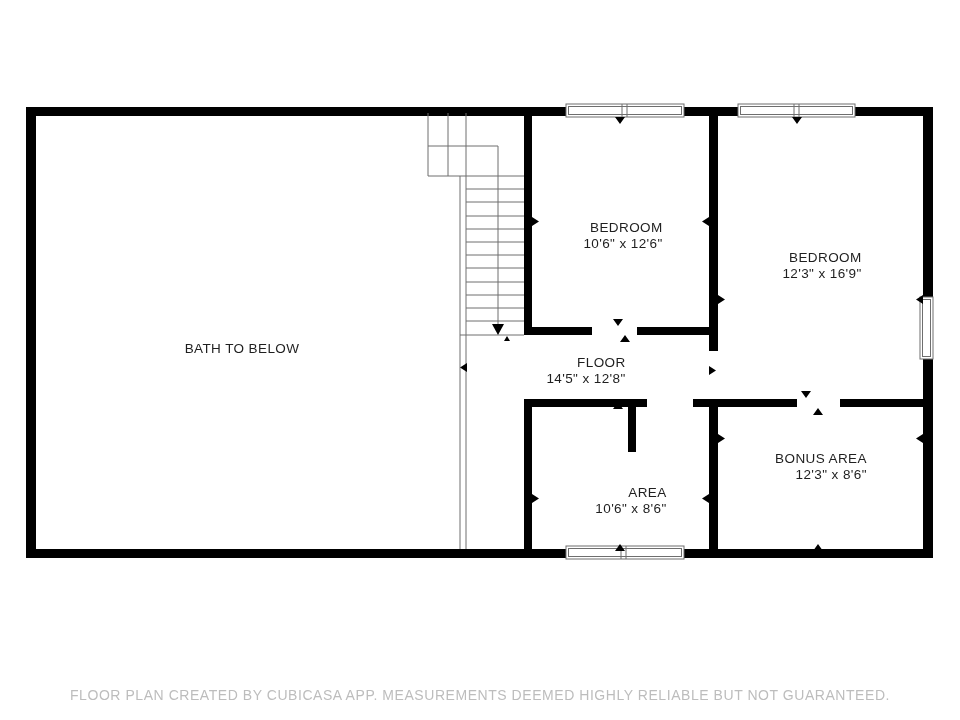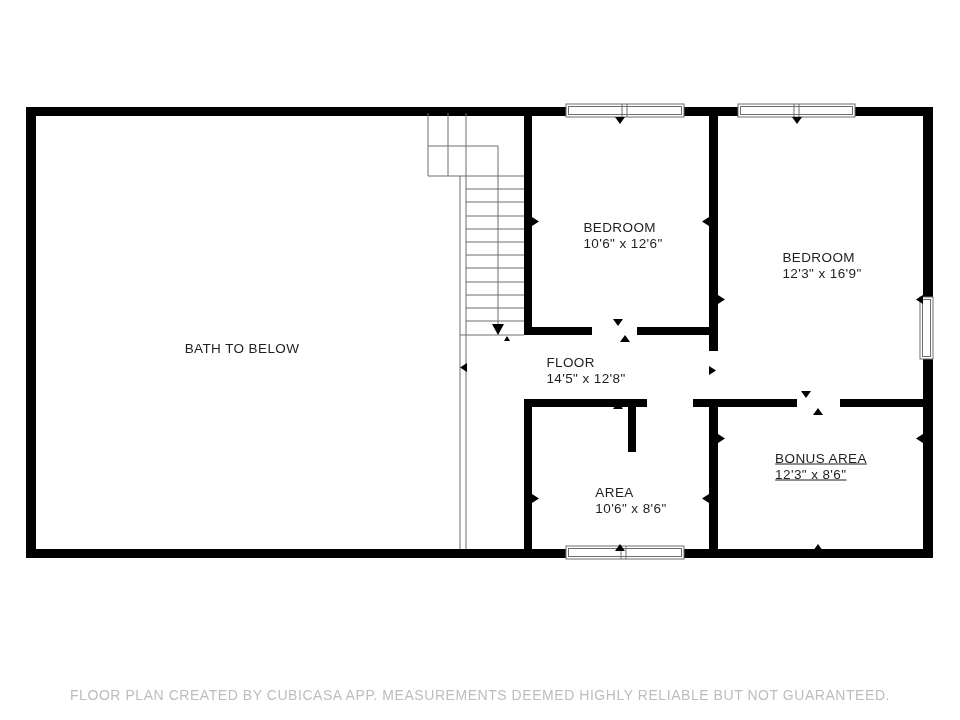--- a/index.html
+++ b/index.html
@@ -3,21 +3,21 @@
 <meta charset="utf-8">
 <style>
   html,body{margin:0;padding:0;}
   body{
     width:960px;height:720px;background:#ffffff;position:relative;overflow:hidden;
     font-family:"Liberation Sans", sans-serif;
   }
   .plan-svg{position:absolute;left:0;top:0;}
   .room-label{
     position:absolute;transform:translate(-50%,-50%);
-    text-align:left;color:#1f1f1f;font-size:13.5px;line-height:15.5px;
+    text-align:right;color:#1f1f1f;font-size:13.5px;line-height:15.5px;
     letter-spacing:0.4px;white-space:nowrap;
   }
   .footer{
     position:absolute;left:0;top:687px;width:960px;text-align:center;
     font-size:14px;letter-spacing:0.55px;color:#bdbdbd;
   }
 </style>
 </head>
 <body>
 
@@ -121,18 +121,18 @@
 <div class="room-label" style="left:586px;top:370px;">
   <div>FLOOR</div>
   <div>14'5" x 12'8"</div>
 </div>
 
 <div class="room-label" style="left:631px;top:500px;">
   <div>AREA</div>
   <div>10'6" x 8'6"</div>
 </div>
 
-<div class="room-label" style="left:821px;top:466px;text-decoration:underline;">
+<div class="room-label" style="left:821px;top:466px;">
   <div>BONUS AREA</div>
   <div>12'3" x 8'6"</div>
 </div>
 
 <div class="footer">FLOOR PLAN CREATED BY CUBICASA APP. MEASUREMENTS DEEMED HIGHLY RELIABLE BUT NOT GUARANTEED.</div>
 
 </body></html>

